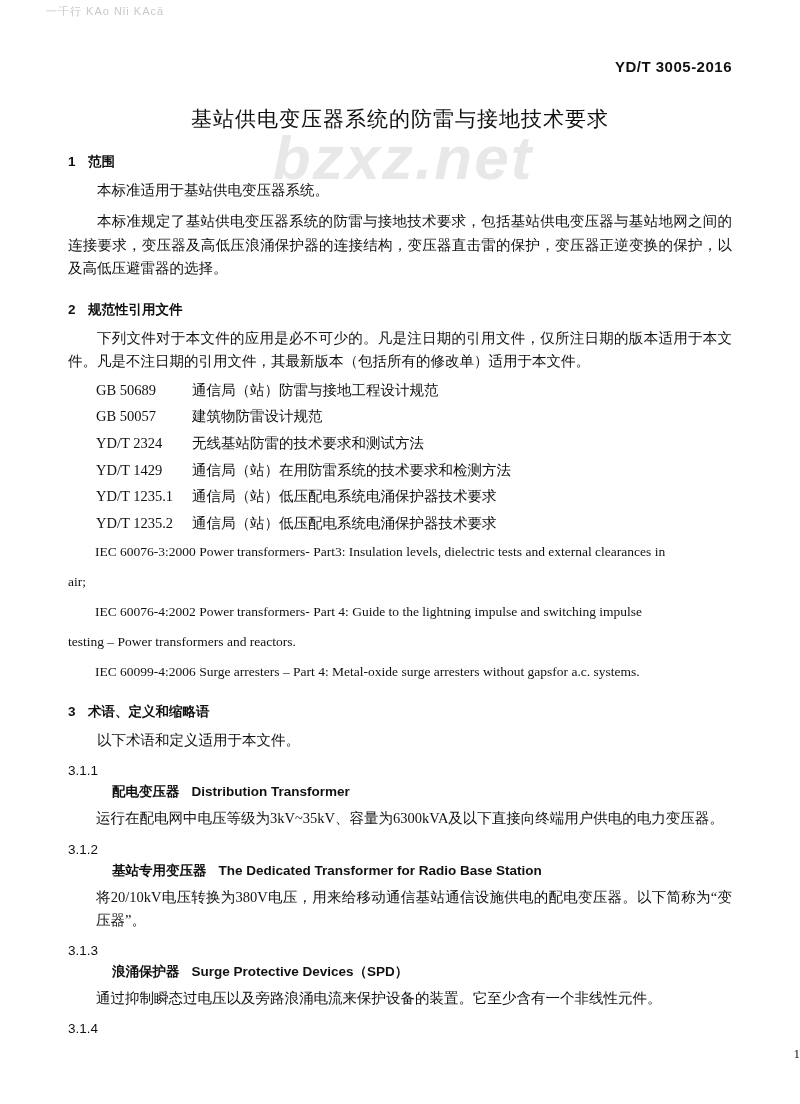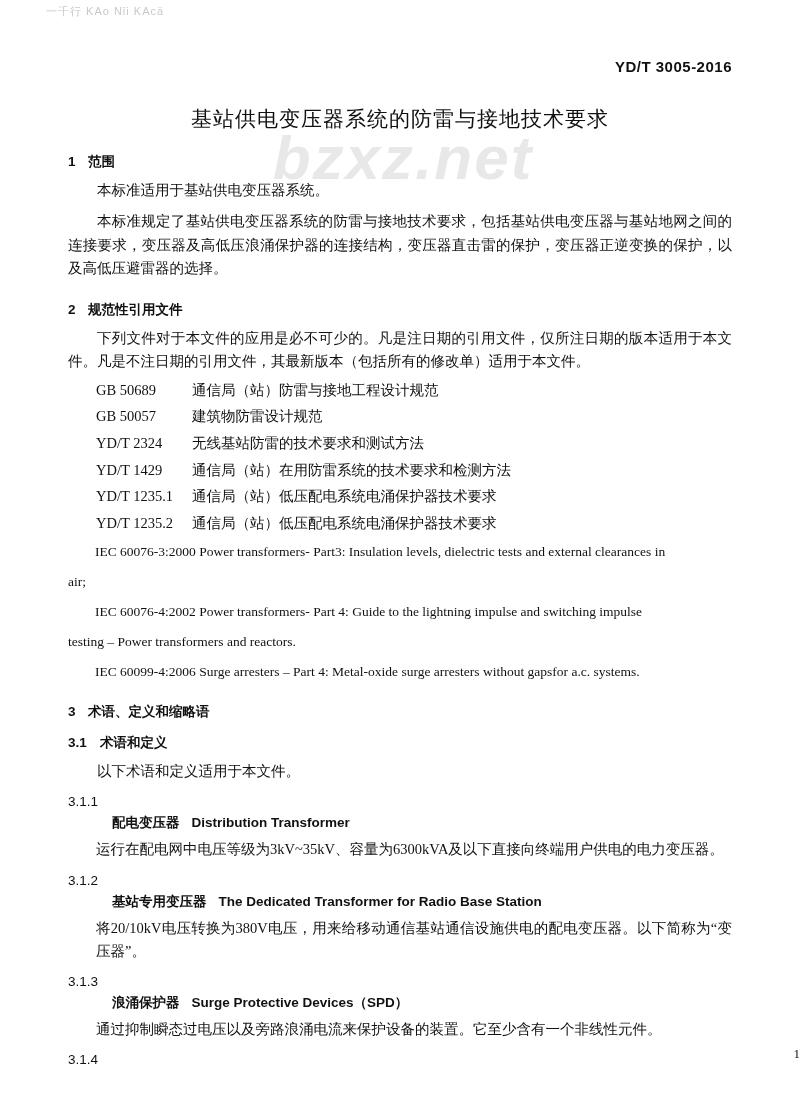--- a/index.html
+++ b/index.html
@@ -196,23 +196,20 @@
 
     <div class="ref-en">IEC 60076-4:2002    Power transformers- Part 4: Guide to the lightning impulse and switching impulse</div>
     <div class="ref-en cont">testing – Power transformers and reactors.</div>
 
     <div class="ref-en">IEC 60099-4:2006    Surge arresters – Part 4: Metal-oxide surge arresters without gapsfor a.c. systems.</div>
 
     <div class="h1">
       <span class="num">3</span><span>术语、定义和缩略语</span>
     </div>
 
-    <div class="h2">
-      <span class="num">3.1</span><span>术语和定义</span>
-    </div>
     <div class="p">以下术语和定义适用于本文件。</div>
 
     <div class="h3">3.1.1</div>
     <div class="term">
       <span>配电变压器</span><span class="en">Distribution Transformer</span>
     </div>
     <div class="p-noindent">运行在配电网中电压等级为3kV~35kV、容量为6300kVA及以下直接向终端用户供电的电力变压器。</div>
 
     <div class="h3">3.1.2</div>
     <div class="term">

